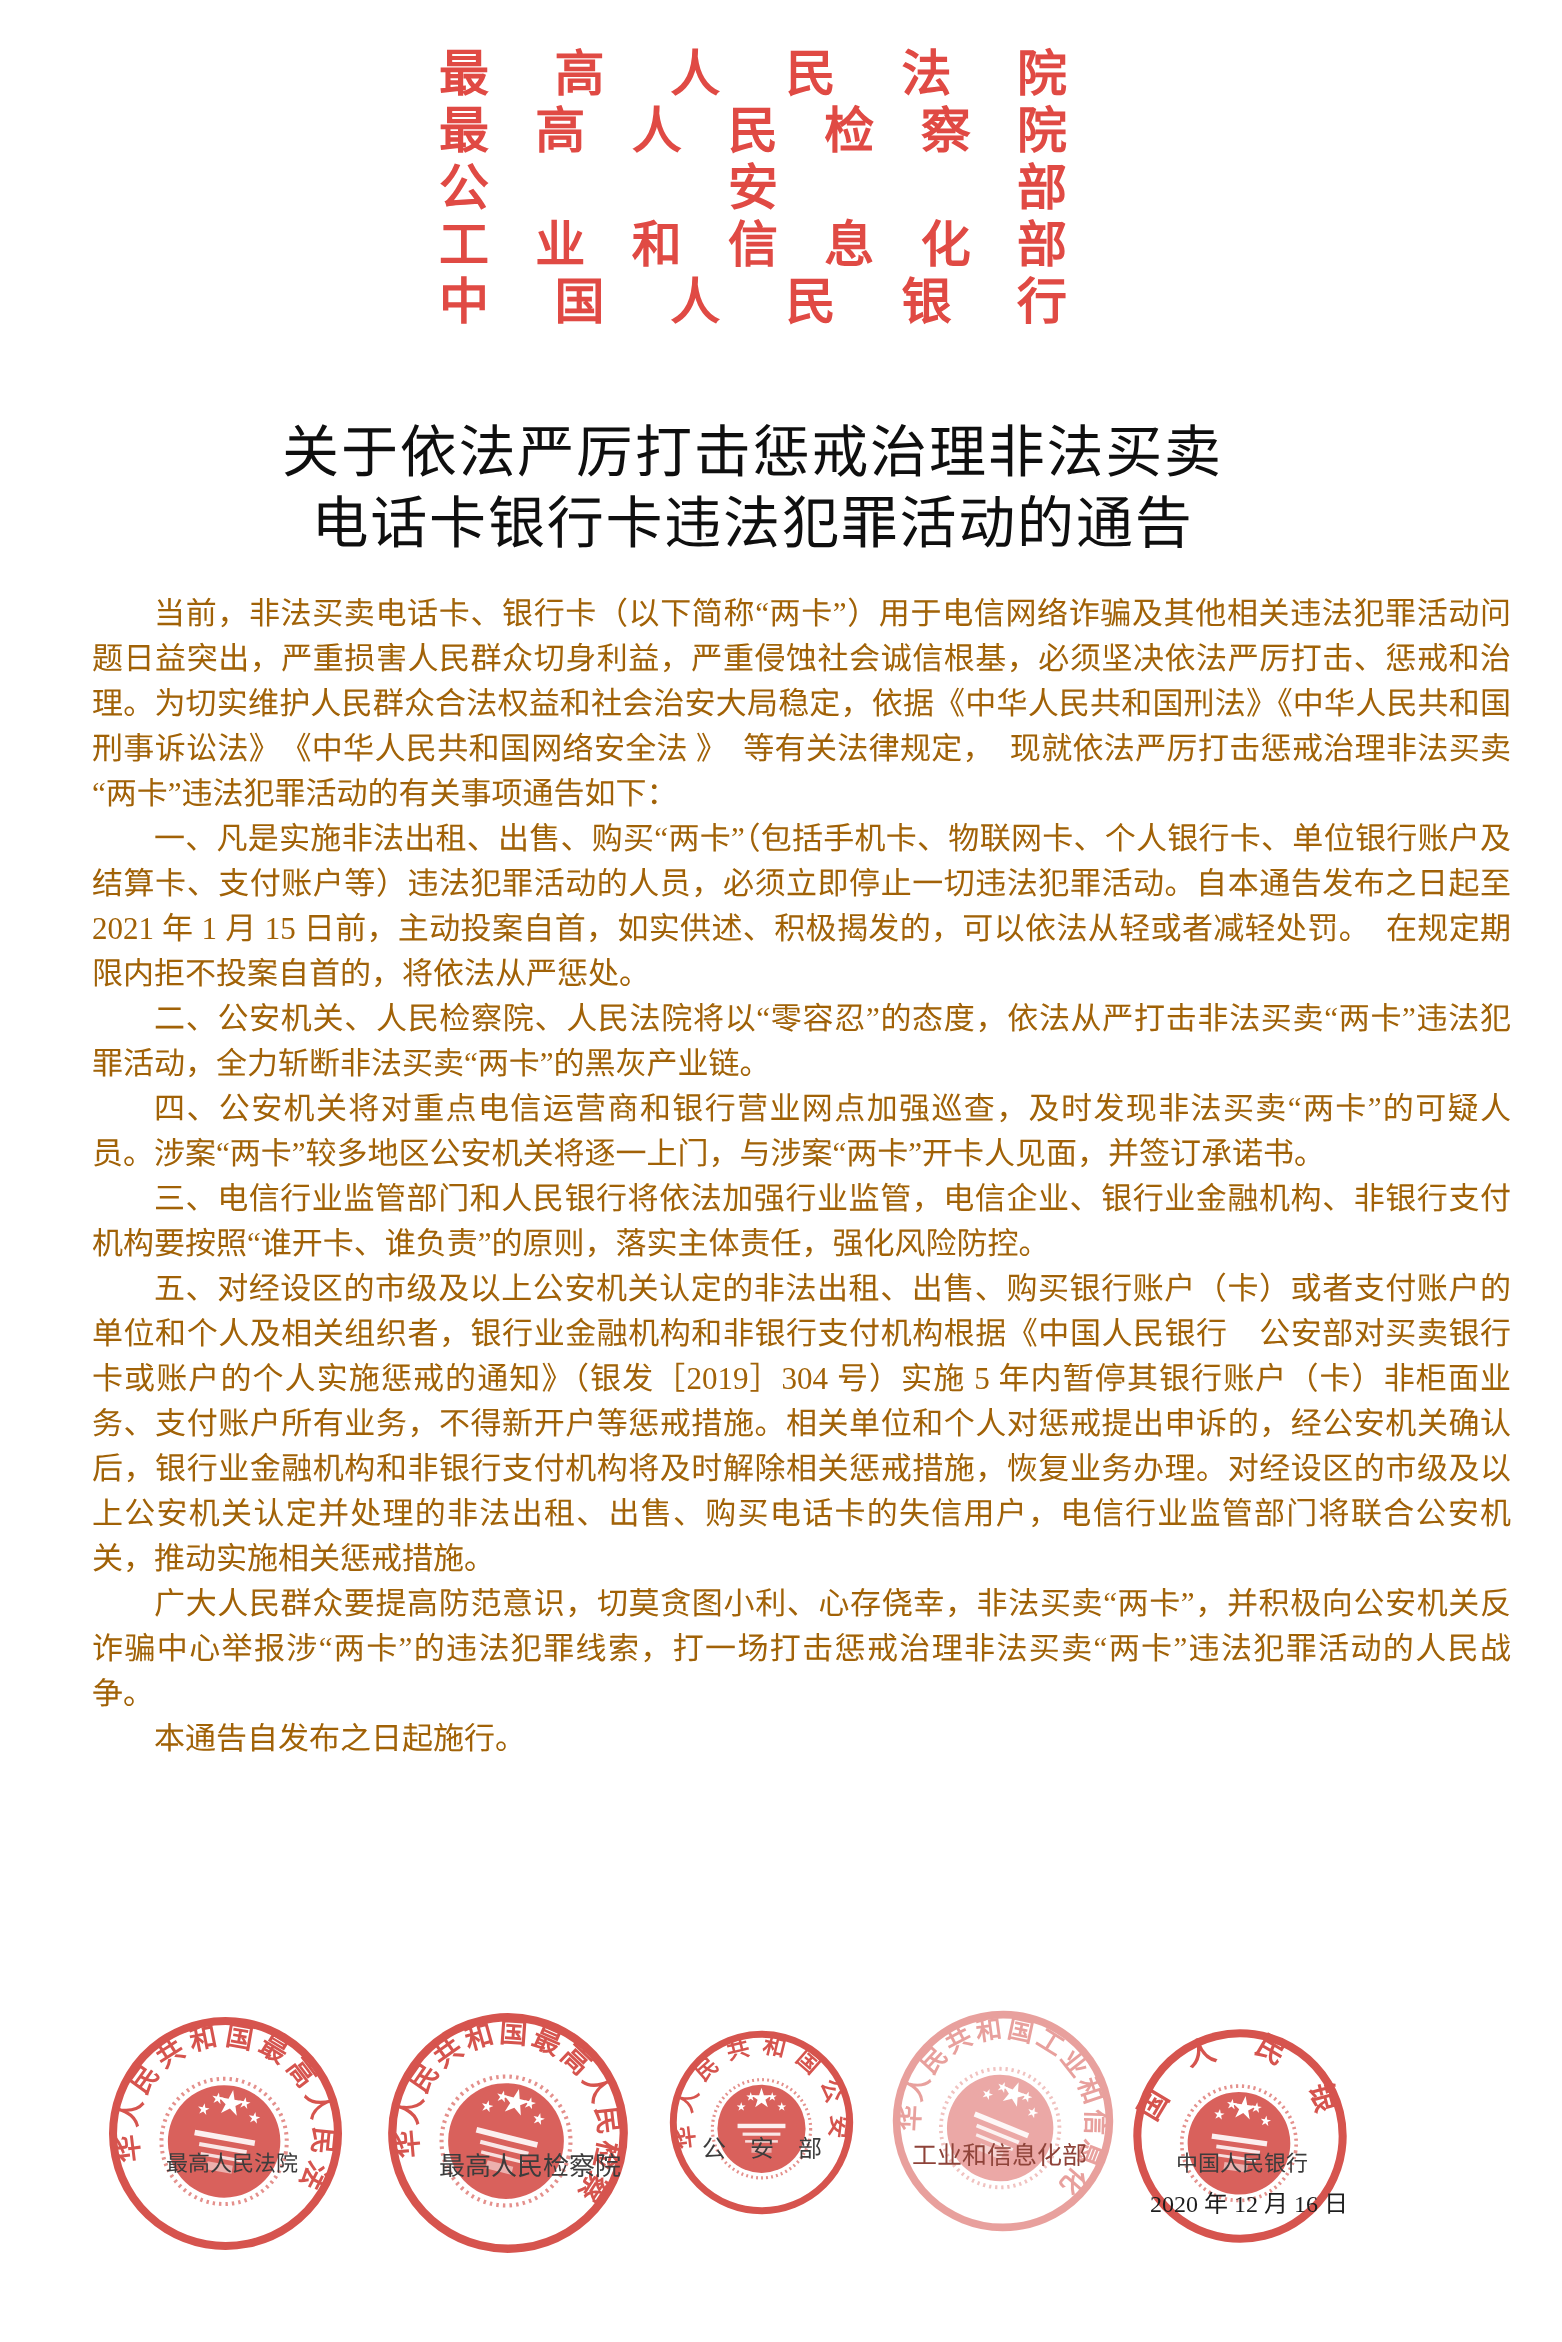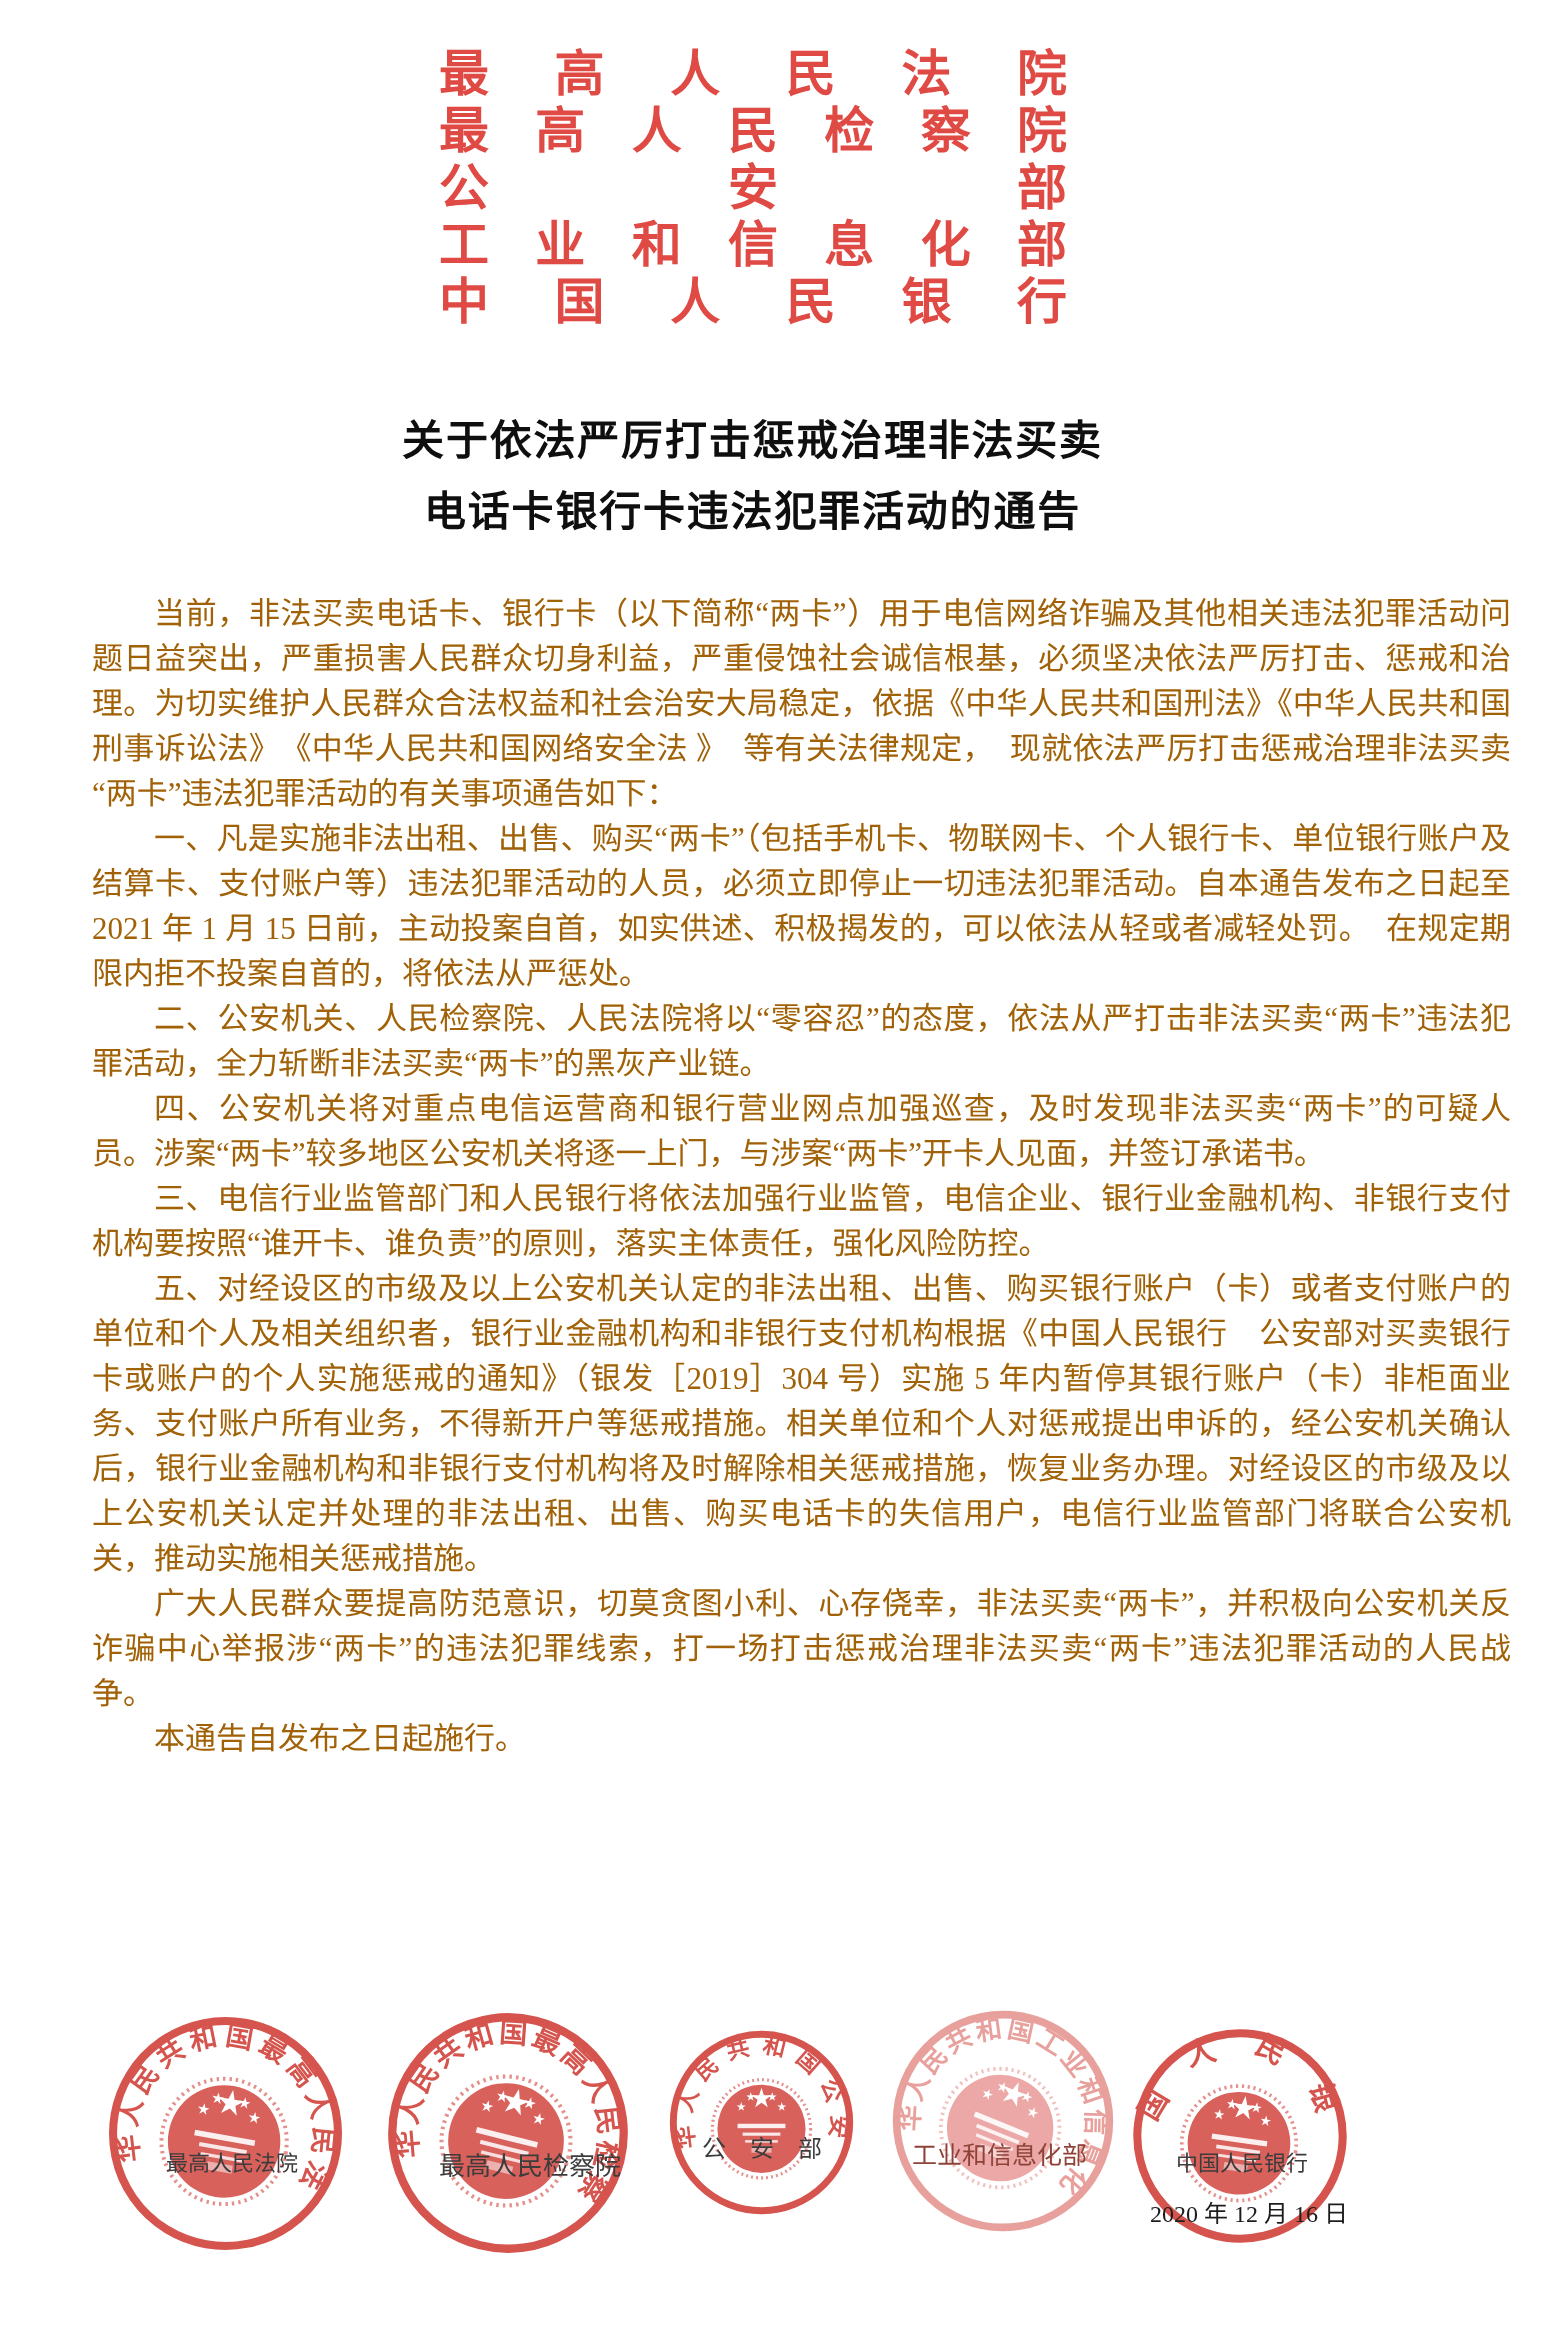--- a/index.html
+++ b/index.html
@@ -18,44 +18,44 @@
   }
   .agency-line {
     font-size:50px; line-height:57px; font-weight:bold;
     color:#e04a44;
     text-align:justify; text-align-last:justify;
     white-space:normal;
   }
 
   
   .doc-title {
-    position:absolute; top:406px; left:64px; width:1377px;
-    text-align:center; font-weight:bold; color:#0f0f0f;
-    font-size:42px; line-height:71px; letter-spacing:1.8px;
+    position:absolute; top:417px; left:64px; width:1377px;
+    text-align:center; font-weight:normal; color:#0f0f0f;
+    font-size:57px; line-height:71px; letter-spacing:1.8px;
   }
 
   
   .body-text {
     position:absolute; top:591px; left:92px; width:1419px;
     font-size:31px; line-height:45px; color:#a16207;
     text-align:justify;
   }
   .body-text p { text-indent:2em; }
 
   
   .seal { position:absolute; }
   .seal svg { display:block; overflow:visible; }
   .seal-caption {
     position:absolute; white-space:nowrap;
     color:#3c3c3c; font-weight:normal;
     font-family:"Liberation Serif", serif;
   }
   .issue-date {
     position:absolute; left:1150px; top:2184px;
-    font-size:24px; color:#1d1d1d; white-space:nowrap;margin-top:10px;
+    font-size:24px; color:#1d1d1d; white-space:nowrap;
   }
 </style>
 </head>
 <body>
 
 <div class="page">
 
   <div class="agency-header">
     <div class="agency-line">最高人民法院</div>
     <div class="agency-line">最高人民检察院</div>

